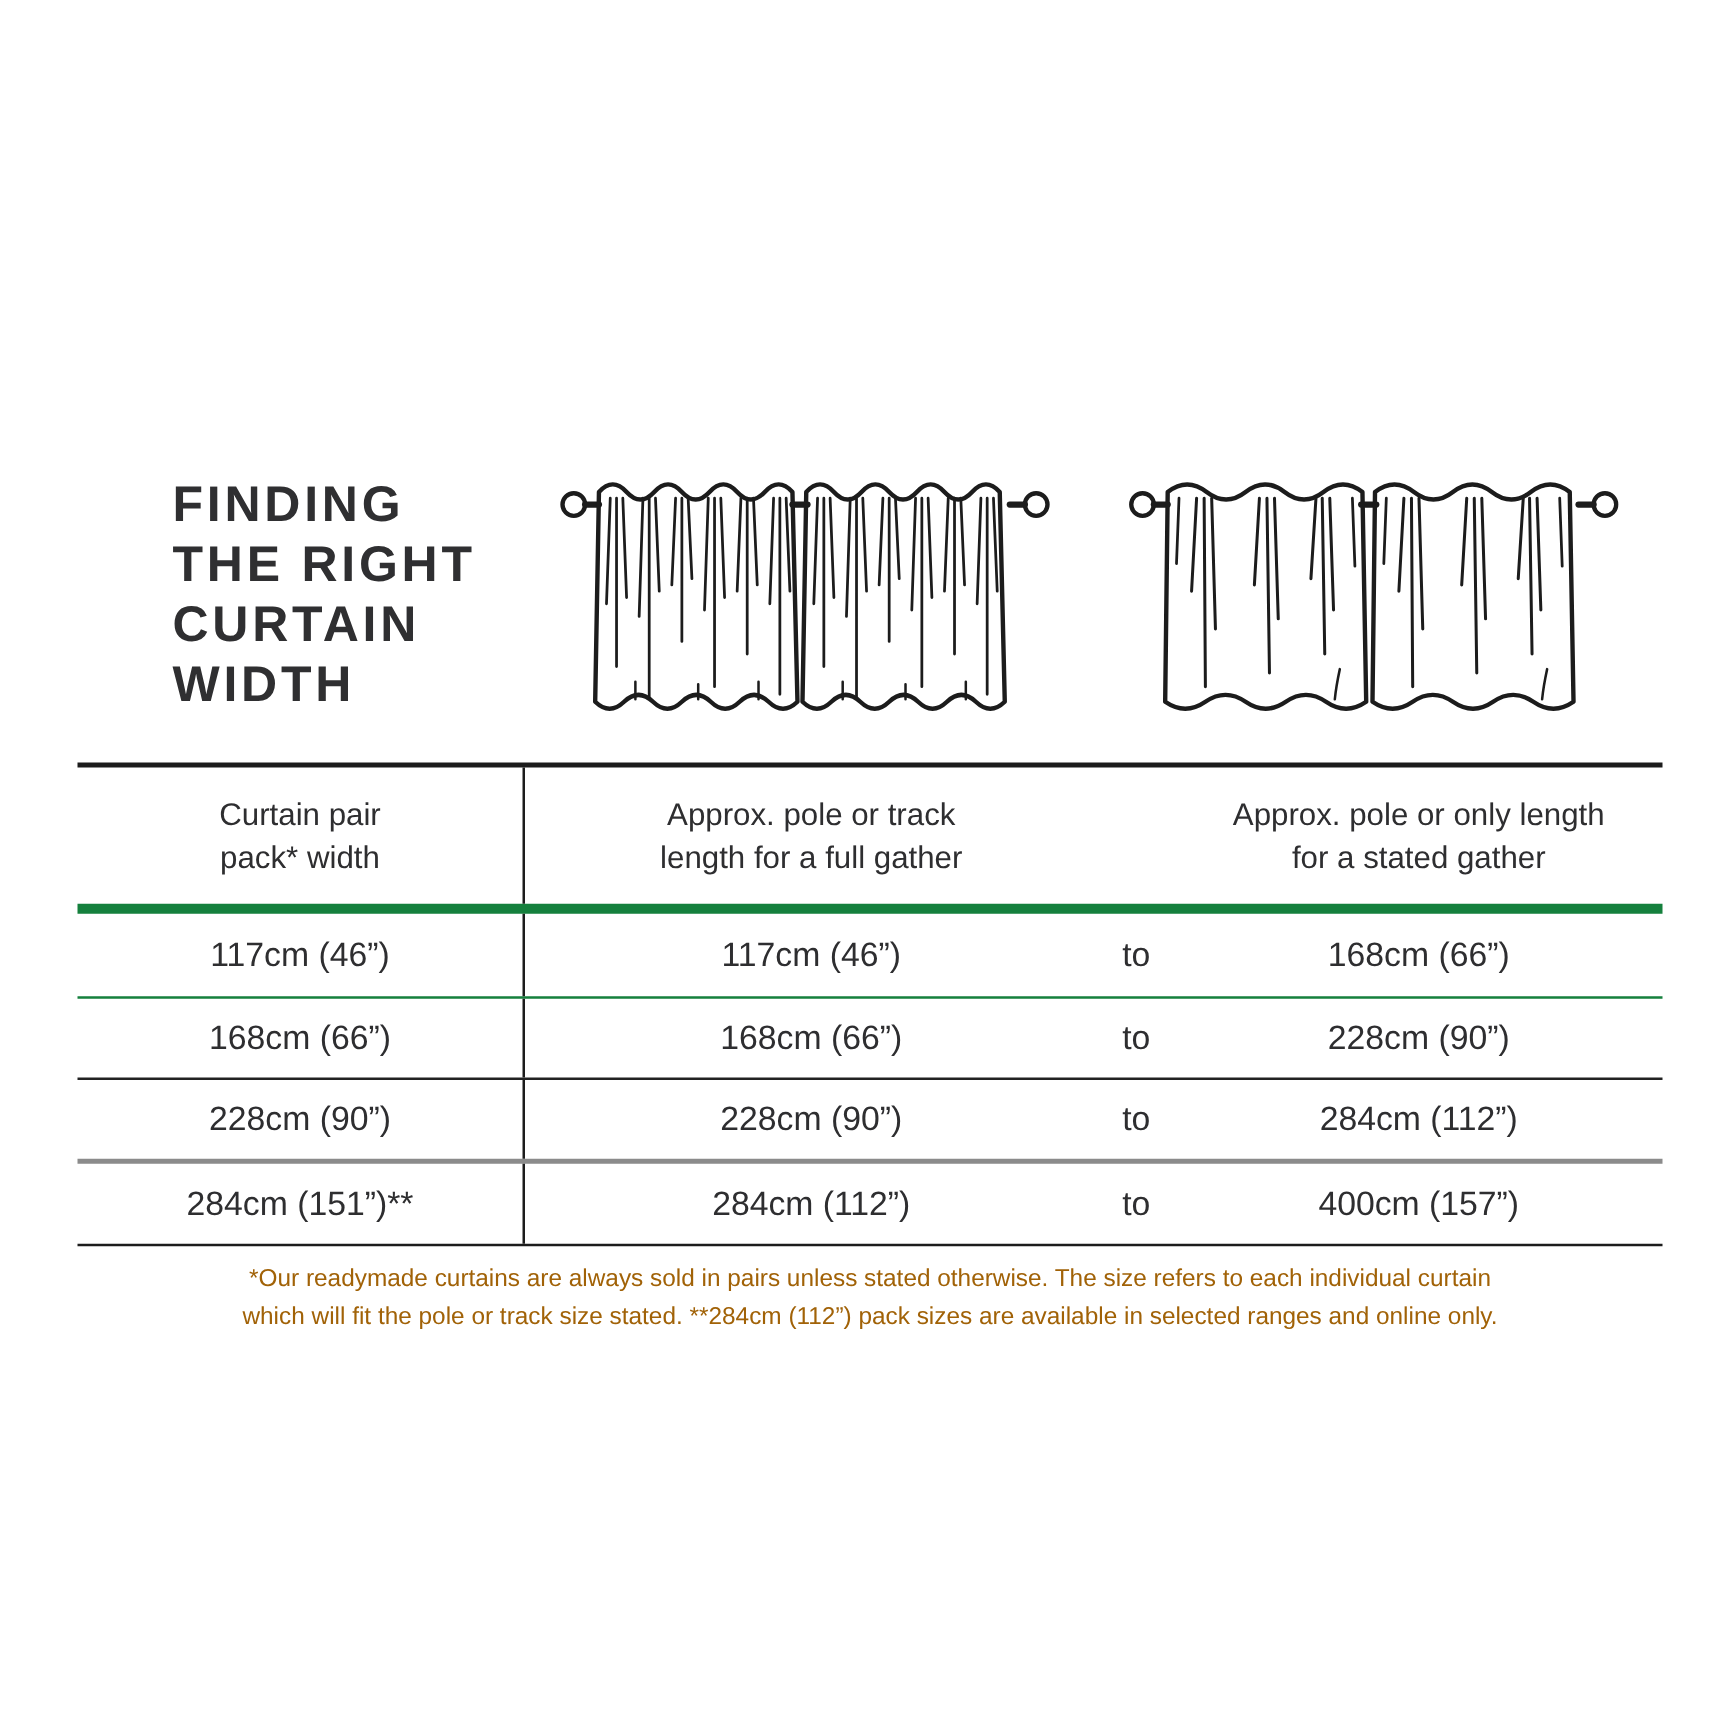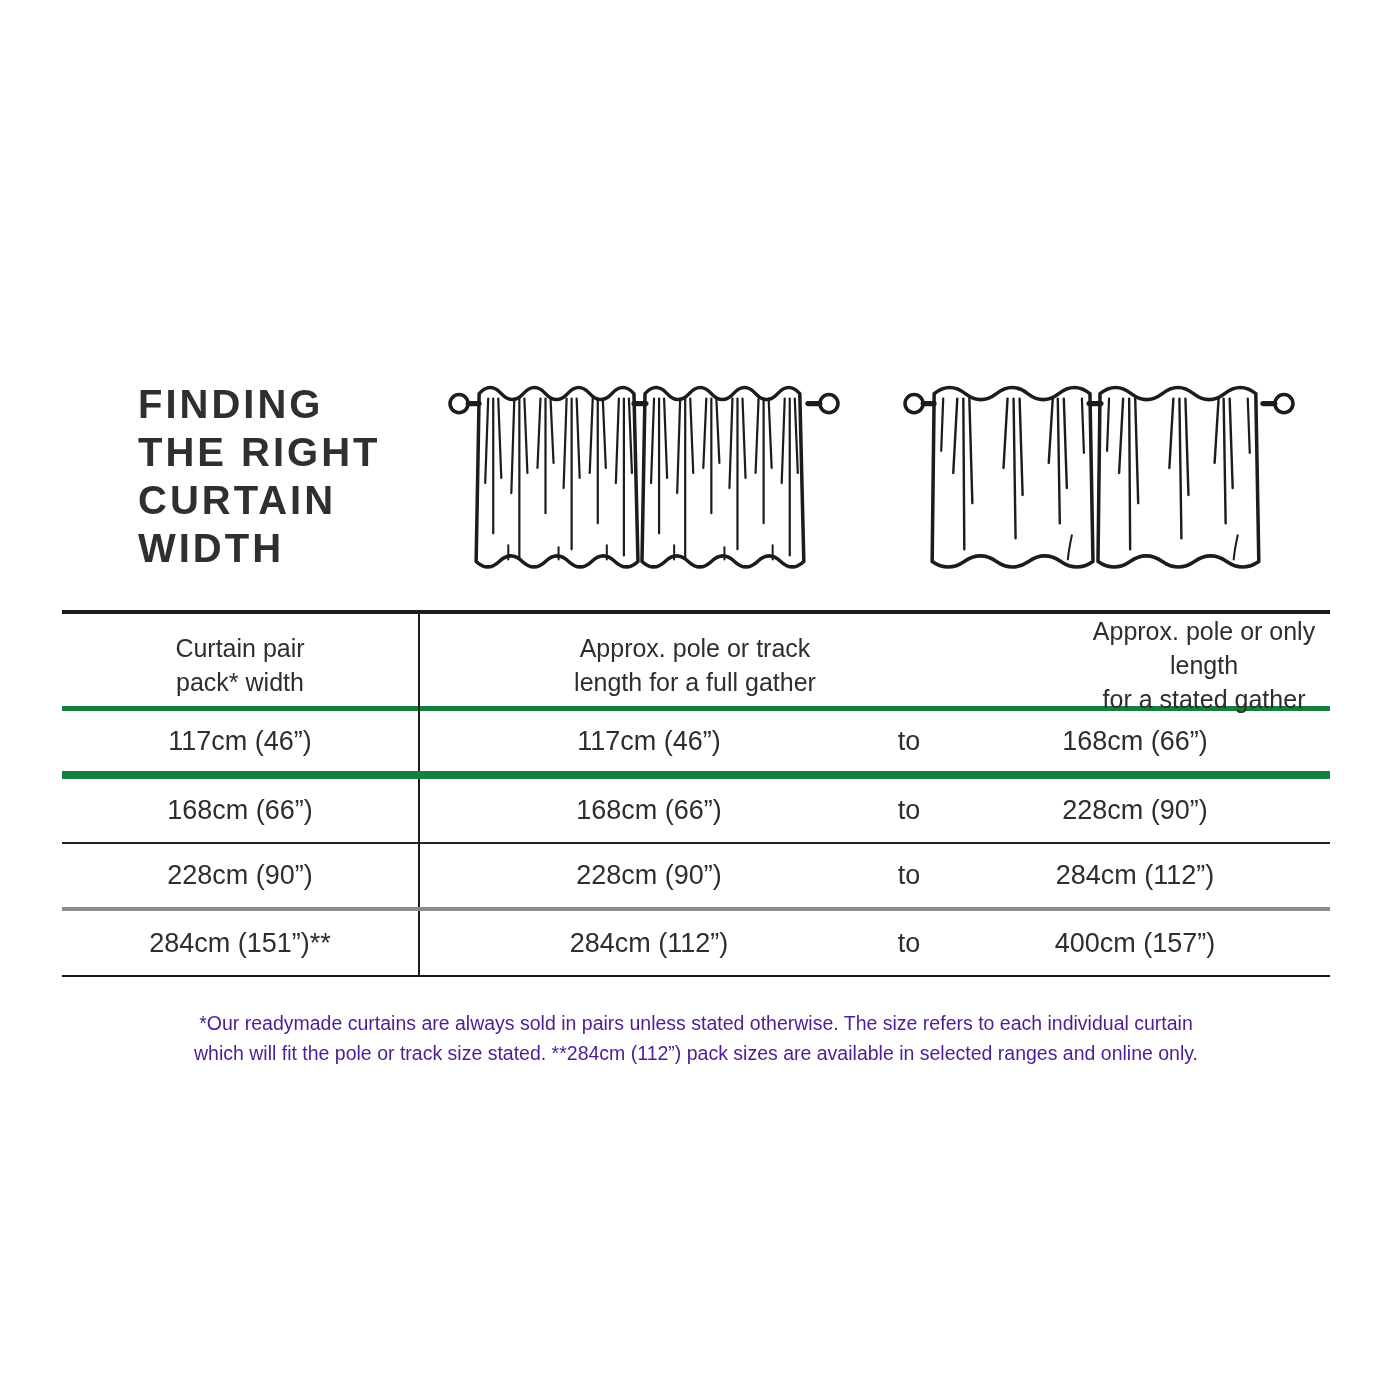--- a/index.html
+++ b/index.html
@@ -35,33 +35,33 @@
   .trow {
     display:grid;
     grid-template-columns:358px 458px 62px 1fr;
     align-items:stretch;
   }
   .trow .cell {
     display:flex; align-items:center; justify-content:center;
     text-align:center;
   }
   .trow .c1 { border-right:2px solid #1c1c1c; }
-  .thead { height:97px; border-bottom:5px solid #15803d;gap:46px; }
+  .thead { height:117px; border-bottom:8px solid #15803d; }
   .thead .cell { font-size:25px; line-height:34px; }
   .tdata { height:68px; font-size:27px; }
-  .tdata.r1 { border-bottom:8px solid #15803d; }
+  .tdata.r1 { border-bottom:2px solid #15803d; }
   .tdata.r2 { border-bottom:2px solid #222222; height:65px; }
   .tdata.r3 { border-bottom:4px solid #8b8b8b; height:67px; }
   .tdata.r4 { height:64px; }
 
   
   .footnote {
     position:absolute; left:62px; top:1008px; width:1268px;
     text-align:center; font-size:19.5px; line-height:30px;
-    color:#4c1d95;
+    color:#a16207;
   }
 
   svg .ln { stroke:#1c1c1c; fill:none; stroke-linecap:round; }
 </style>
 </head>
 <body>
 
 <div class="page">
 
   <div class="title">

